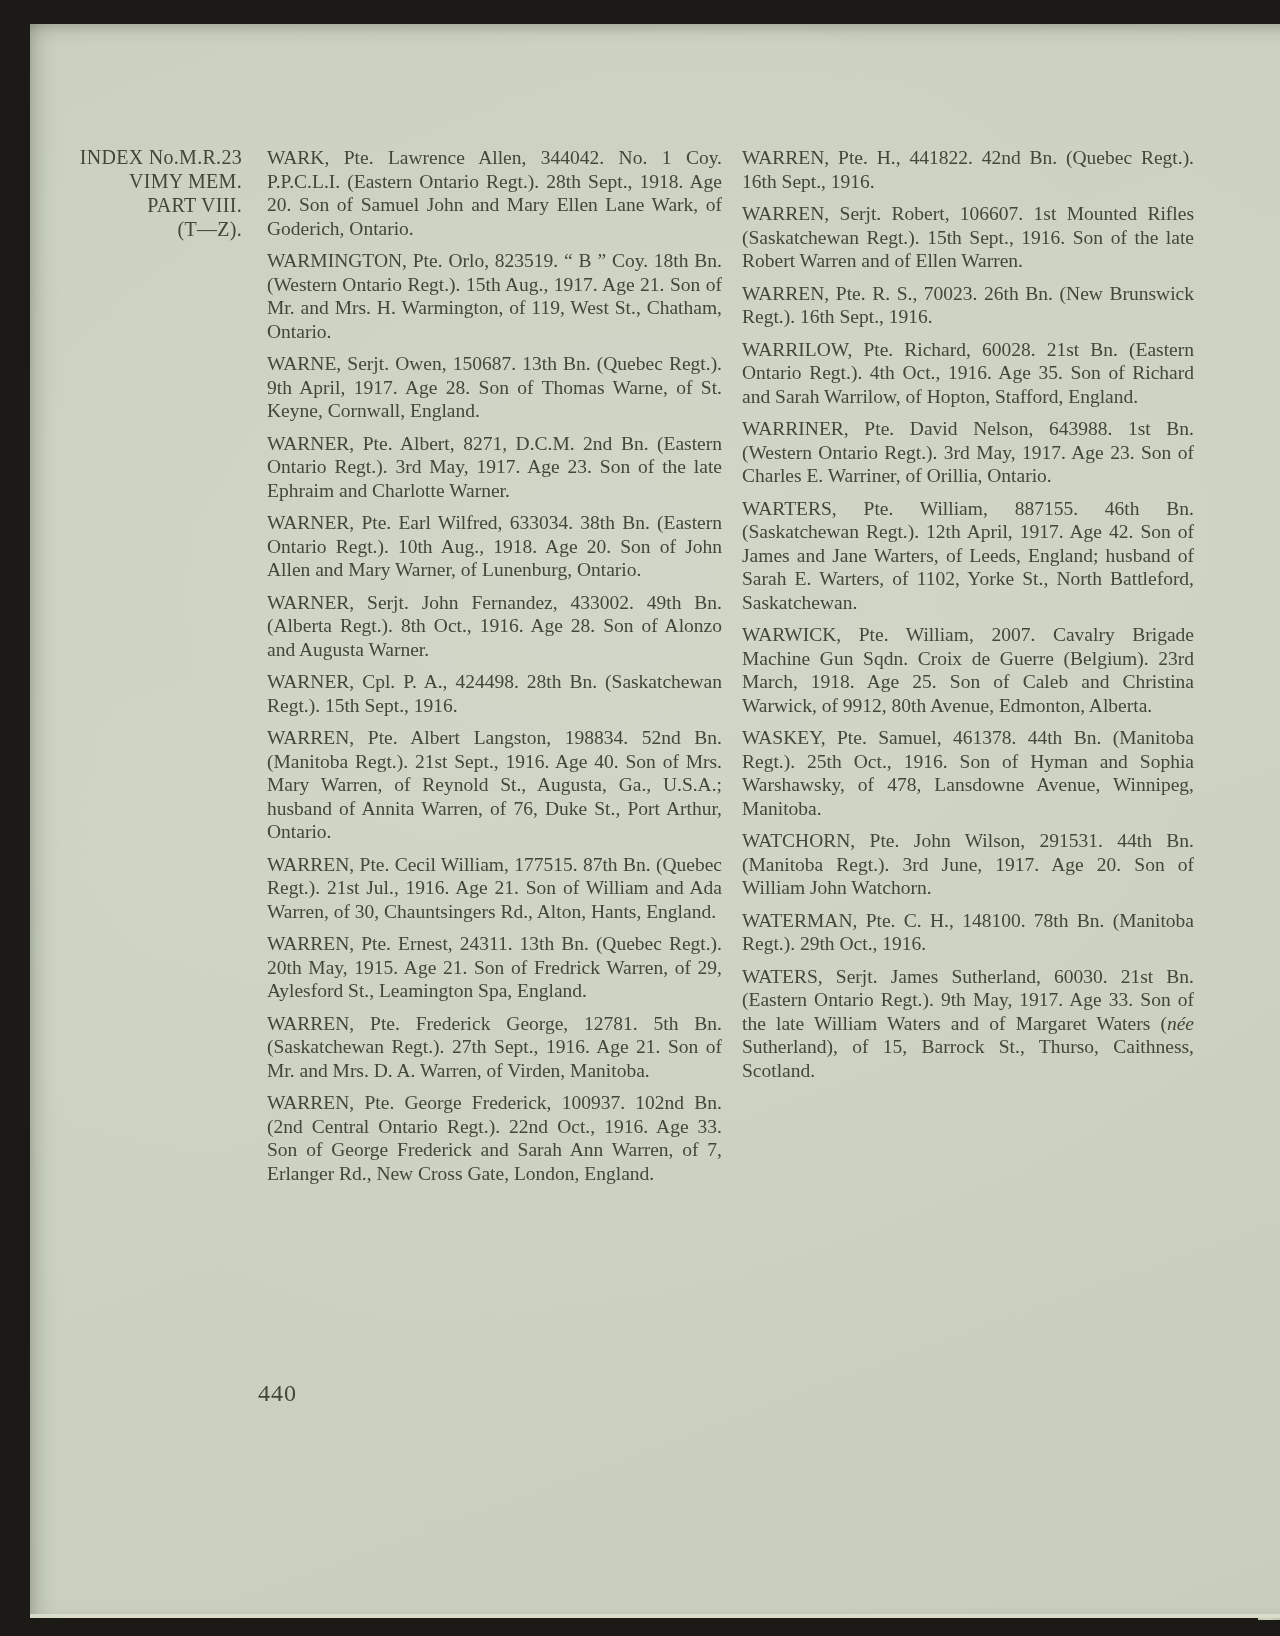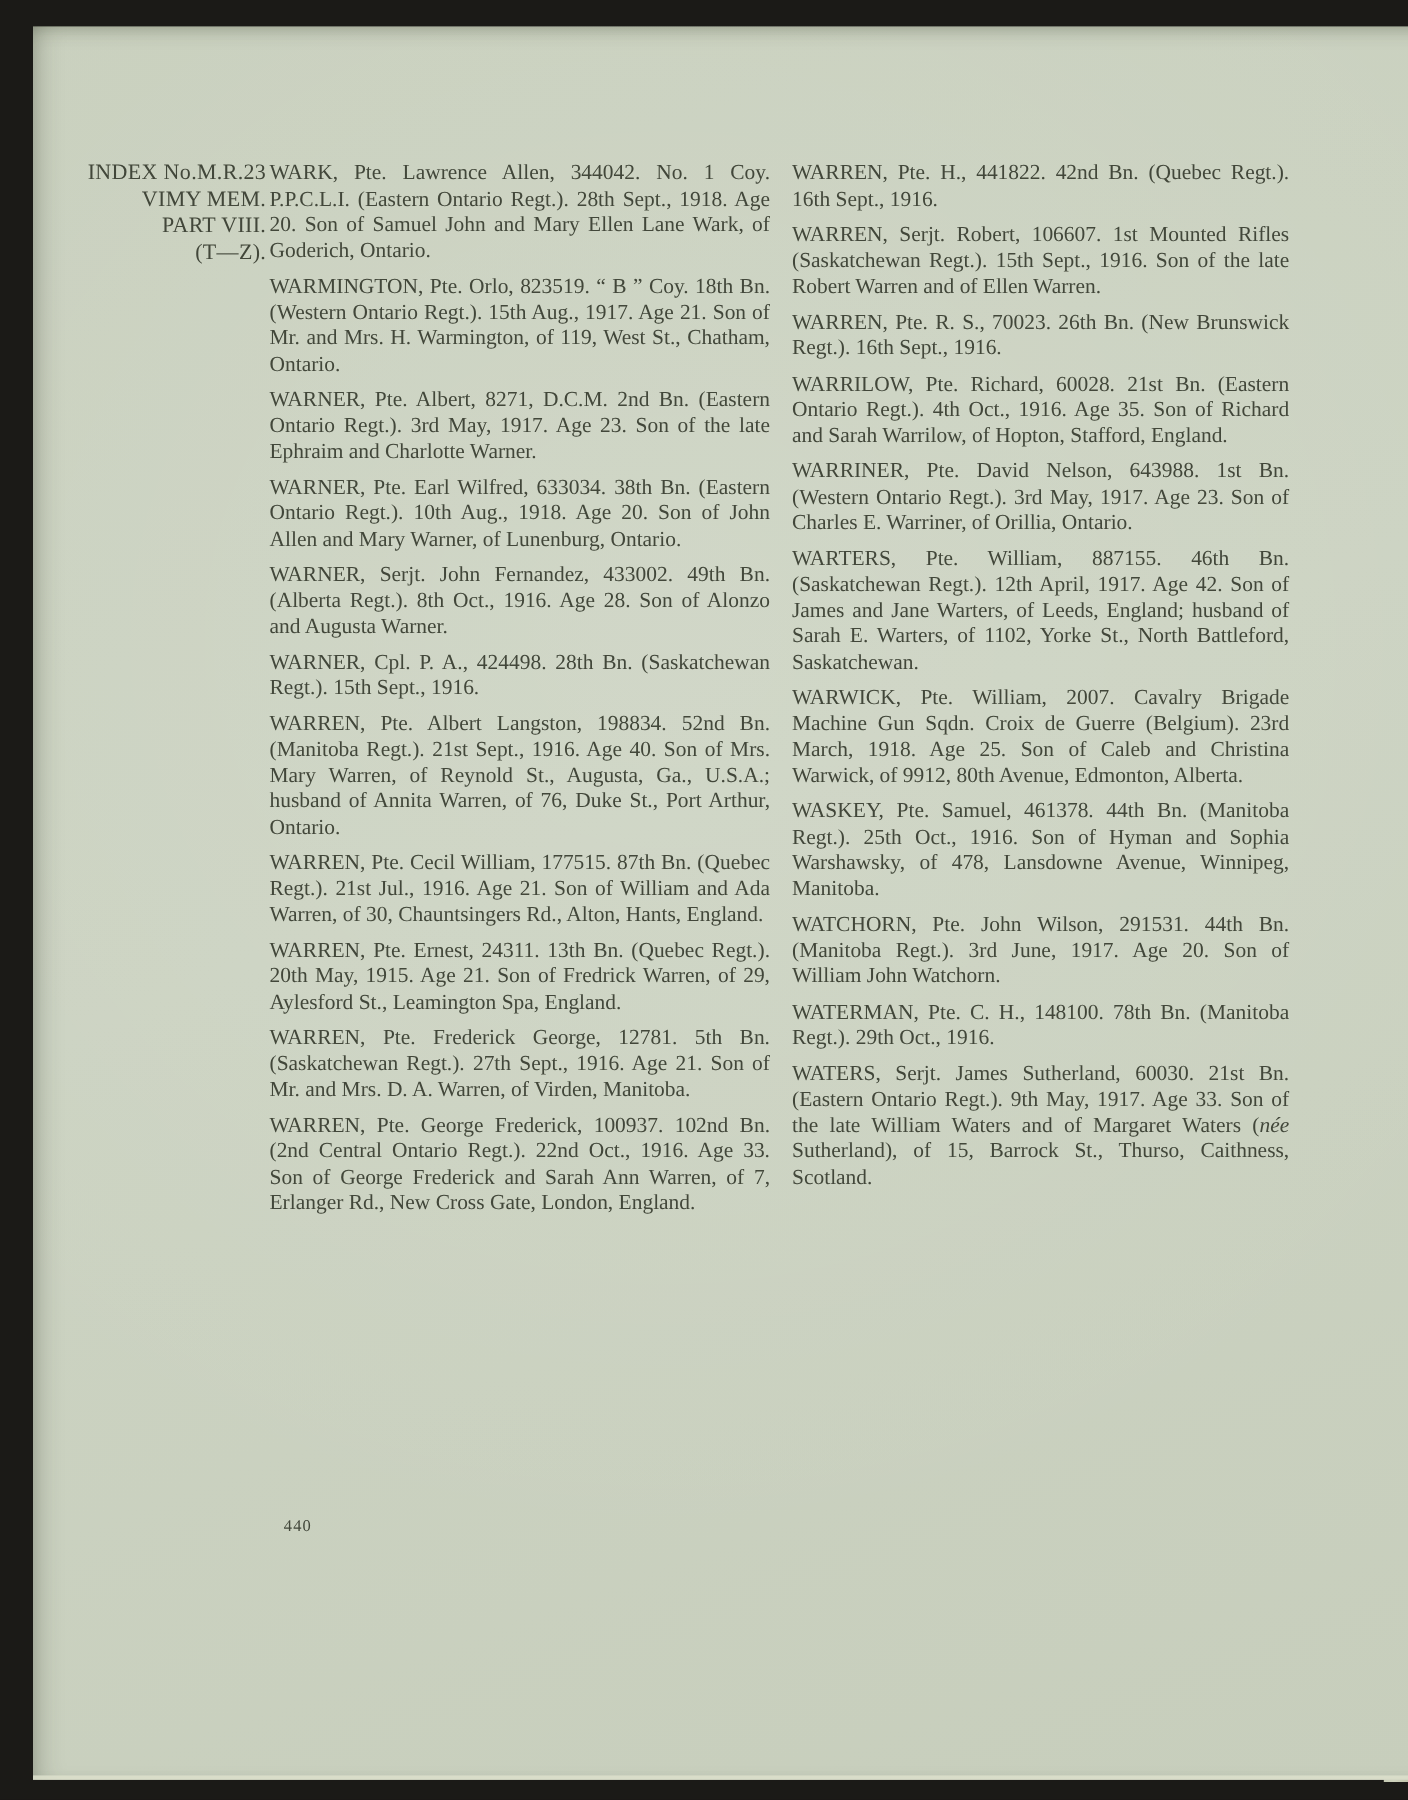--- a/index.html
+++ b/index.html
@@ -55,28 +55,28 @@
     clip-path:polygon(0 0,100% 0,100% 100%,58% 100%,50% 35%,42% 100%,10% 55%,0 0);
   }
   .index-header{
     position:absolute;left:20px;top:121px;width:192px;
     text-align:right;font-size:20px;line-height:24px;
     letter-spacing:.3px;white-space:nowrap;
   }
   .col{
     position:absolute;top:122px;width:455px;
     font-size:19.5px;line-height:23.5px;
-    text-align:justify;text-justify:inter-word;
+    text-align:justify;text-justify:inter-word;margin-left:22px;
   }
   .col-left{left:215px;}
   .col-right{left:690px;width:452px;}
   .col p.entry{margin:0 0 9px 0;}
   .page-number{
     position:absolute;left:228px;top:1356px;
-    font-size:15px;letter-spacing:1px;
+    font-size:24px;letter-spacing:1px;
   }
   i{}
 </style>
 </head>
 <body>
 
 <div class="scan">
   <div class="under-strip"></div>
   <div class="corner-notch"></div>
 
@@ -86,20 +86,21 @@
     <div class="index-header">
       <div>INDEX No.M.R.23</div>
       <div>VIMY MEM.</div>
       <div>PART VIII.</div>
       <div>(T—Z).</div>
     </div>
 
     <div class="col col-left">
         <p class="entry">WARK, Pte. Lawrence Allen, 344042.  No. 1 Coy. P.P.C.L.I. (Eastern Ontario Regt.).  28th Sept., 1918.  Age 20.  Son of Samuel John and Mary Ellen Lane Wark, of Goderich, Ontario.</p>
         <p class="entry">WARMINGTON, Pte. Orlo, 823519.  “ B ” Coy. 18th Bn. (Western Ontario Regt.).  15th Aug., 1917.  Age 21.  Son of Mr. and Mrs. H. Warmington, of 119, West St., Chatham, Ontario.</p>
+        <p class="entry">WARNE, Serjt. Owen, 150687.  13th Bn. (Quebec Regt.).  9th April, 1917.  Age 28.  Son of Thomas Warne, of St. Keyne, Cornwall, England.</p>
         <p class="entry">WARNER, Pte. Albert, 8271, D.C.M.  2nd Bn. (Eastern Ontario Regt.).  3rd May, 1917.  Age 23.  Son of the late Ephraim and Charlotte Warner.</p>
         <p class="entry">WARNER, Pte. Earl Wilfred, 633034.  38th Bn. (Eastern Ontario Regt.).  10th Aug., 1918.  Age 20.  Son of John Allen and Mary Warner, of Lunenburg, Ontario.</p>
         <p class="entry">WARNER, Serjt. John Fernandez, 433002.  49th Bn. (Alberta Regt.).  8th Oct., 1916.  Age 28.  Son of Alonzo and Augusta Warner.</p>
         <p class="entry">WARNER, Cpl. P. A., 424498.  28th Bn. (Saskatchewan Regt.).  15th Sept., 1916.</p>
         <p class="entry">WARREN, Pte. Albert Langston, 198834.  52nd Bn. (Manitoba Regt.).  21st Sept., 1916.  Age 40.  Son of Mrs. Mary Warren, of Reynold St., Augusta, Ga., U.S.A.; husband of Annita Warren, of 76, Duke St., Port Arthur, Ontario.</p>
         <p class="entry">WARREN, Pte. Cecil William, 177515.  87th Bn. (Quebec Regt.).  21st Jul., 1916.  Age 21.  Son of William and Ada Warren, of 30, Chauntsingers Rd., Alton, Hants, England.</p>
         <p class="entry">WARREN, Pte. Ernest, 24311.  13th Bn. (Quebec Regt.).  20th May, 1915.  Age 21.  Son of Fredrick Warren, of 29, Aylesford St., Leamington Spa, England.</p>
         <p class="entry">WARREN, Pte. Frederick George, 12781.  5th Bn. (Saskatchewan Regt.).  27th Sept., 1916.  Age 21.  Son of Mr. and Mrs. D. A. Warren, of Virden, Manitoba.</p>
         <p class="entry">WARREN, Pte. George Frederick, 100937.  102nd Bn. (2nd Central Ontario Regt.).  22nd Oct., 1916.  Age 33.  Son of George Frederick and Sarah Ann Warren, of 7, Erlanger Rd., New Cross Gate, London, England.</p>
       </div>

